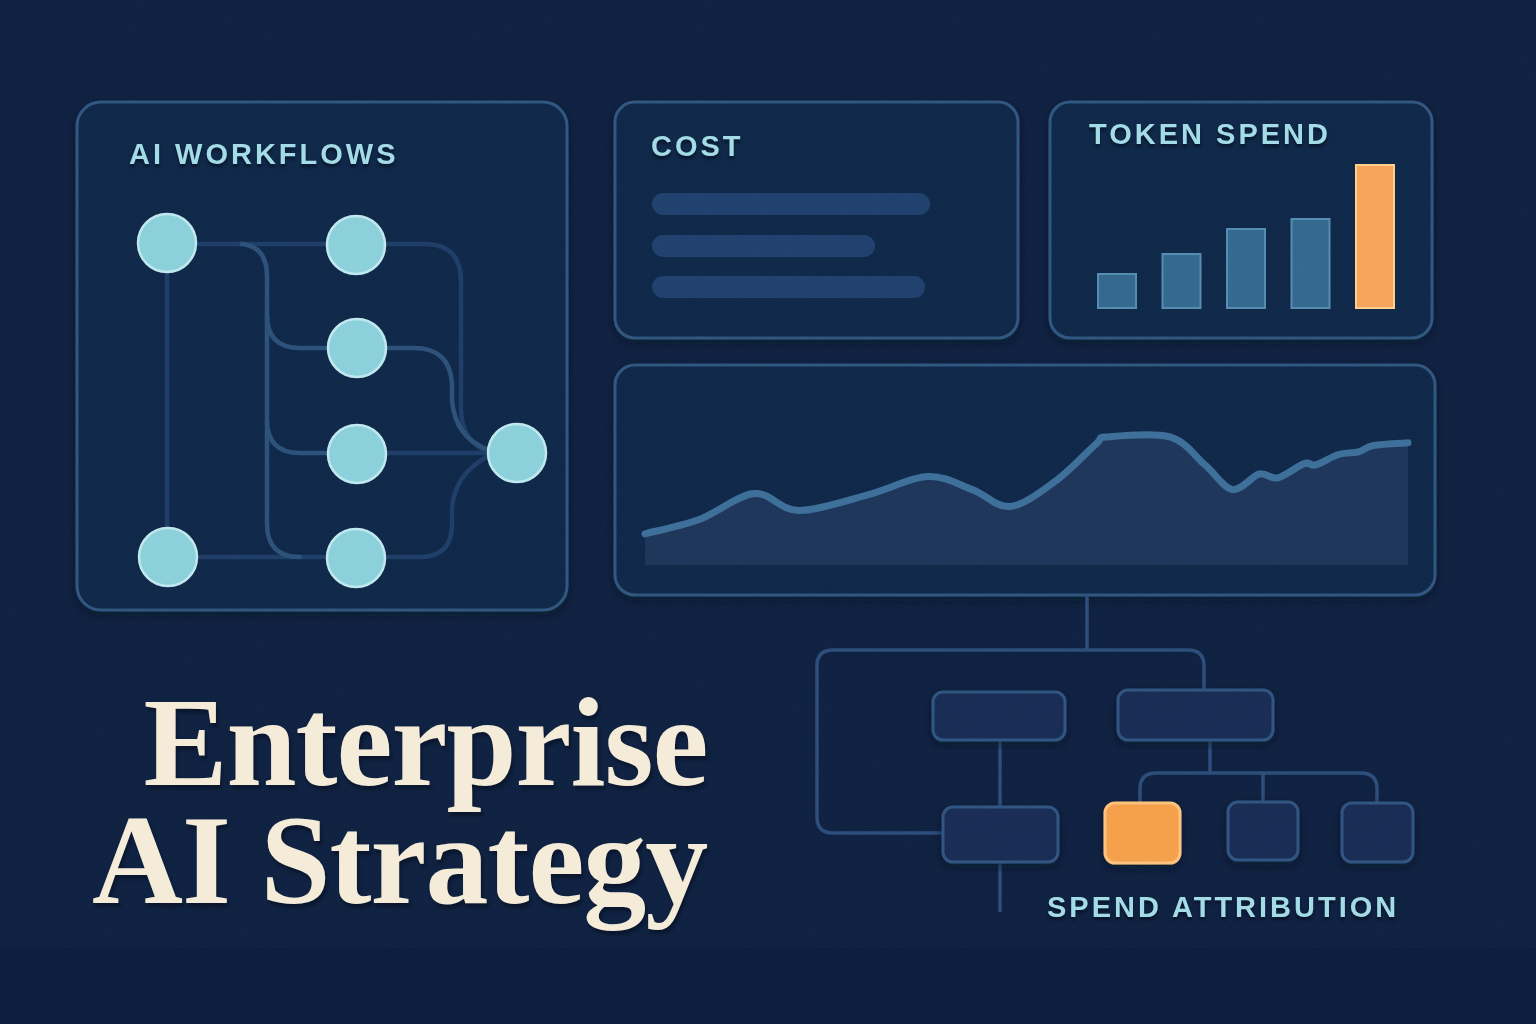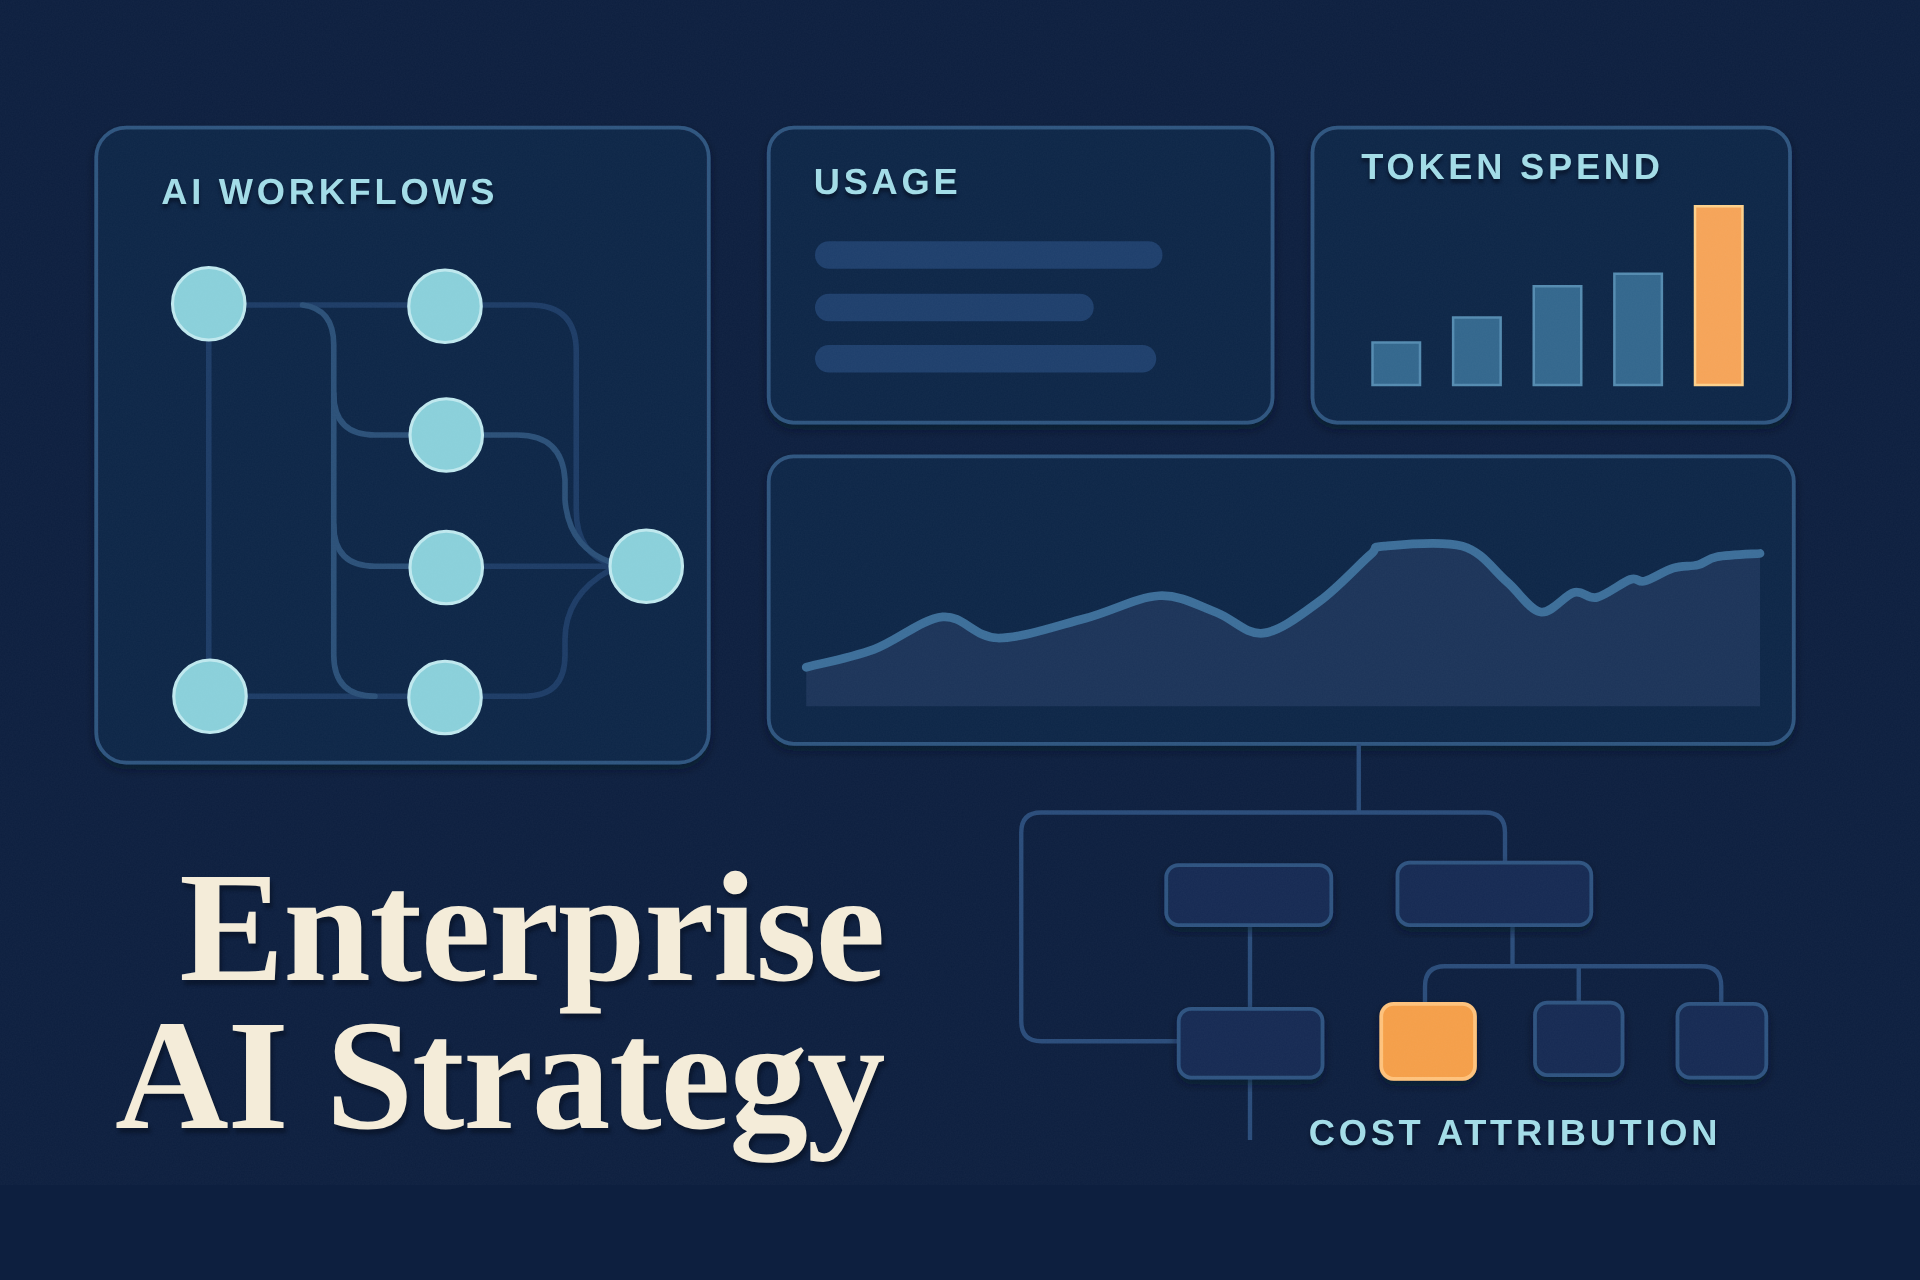--- a/index.html
+++ b/index.html
@@ -110,22 +110,22 @@
       <rect class="flow-box" x="943" y="807" width="115" height="55" rx="10" filter="url(#softShadow)"></rect>
       <rect class="flow-box-accent" x="1105" y="803" width="75" height="60" rx="10" filter="url(#softShadow)"></rect>
       <rect class="flow-box" x="1228" y="802" width="70" height="58" rx="10" filter="url(#softShadow)"></rect>
       <rect class="flow-box" x="1342" y="803" width="71" height="59" rx="10" filter="url(#softShadow)"></rect>
     </g>
 
     <rect x="0" y="0" width="1536" height="1024" filter="url(#grain)" opacity="0.07"></rect>
   </svg>
 
   <div class="panel-title" style="left:129px;top:140px;">AI WORKFLOWS</div>
-  <div class="panel-title" style="left:651px;top:132px;">USAGE</div>
+  <div class="panel-title" style="left:651px;top:132px;">COST</div>
   <div class="panel-title" style="left:1089px;top:120px;">TOKEN SPEND</div>
-  <div class="panel-title" style="left:1047px;top:893px;">COST ATTRIBUTION</div>
+  <div class="panel-title" style="left:1047px;top:893px;">SPEND ATTRIBUTION</div>
 
   <h1 class="heading">
     <span>Enterprise</span>
     <span>AI Strategy</span>
   </h1>
 
 </div>
 
 </body></html>

